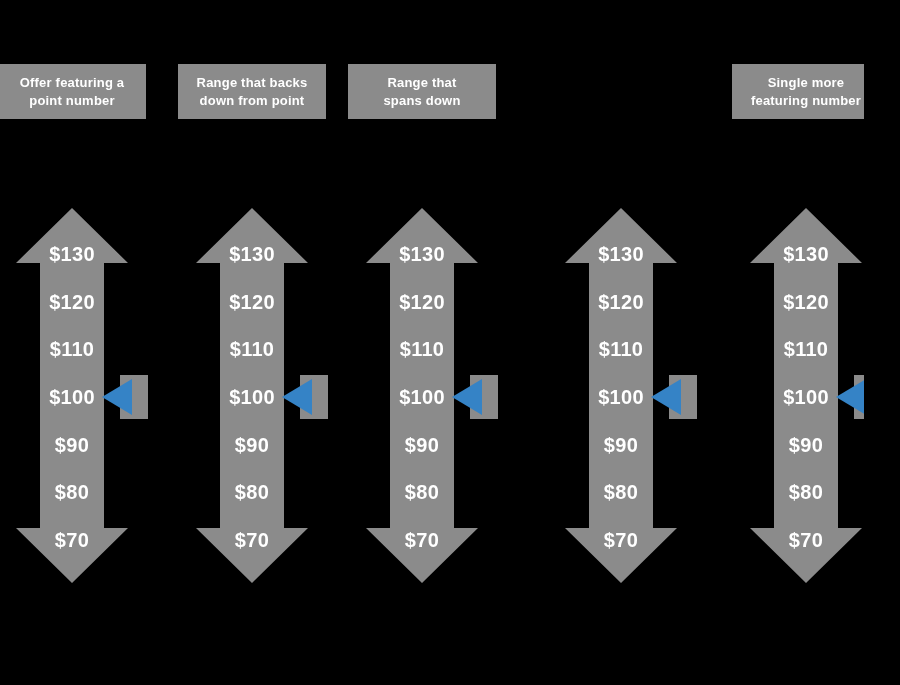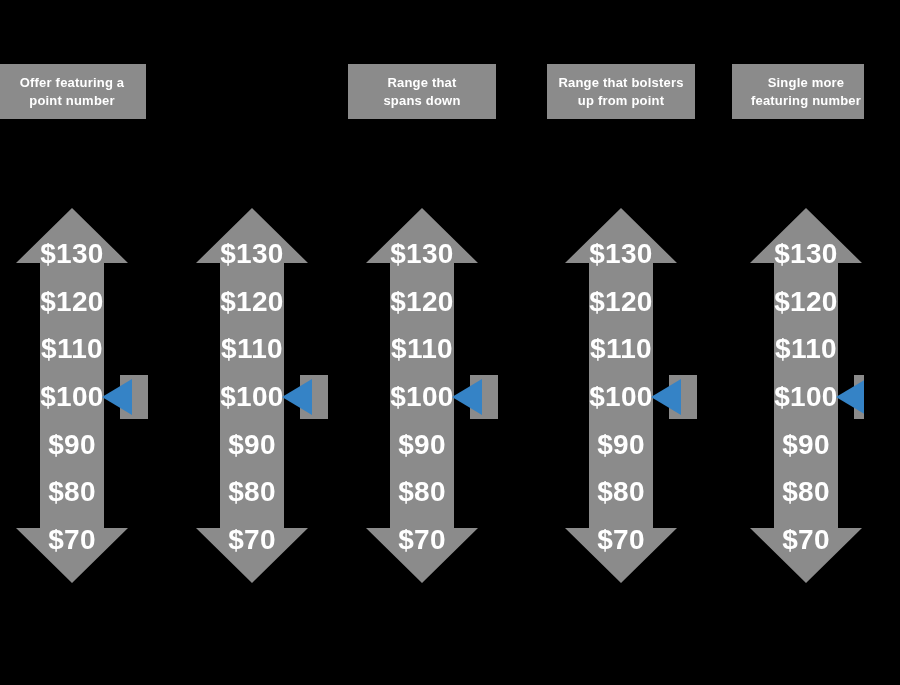--- a/index.html
+++ b/index.html
@@ -36,21 +36,21 @@
     width:112px;height:375px;
   }
   .double-arrow{
     position:absolute;left:0;top:0;width:112px;height:375px;
     color:var(--gray);display:block;
   }
   .price-label{
     position:absolute;left:0;width:100%;height:24px;
     text-align:center;
     color:var(--white);
-    font-size:28px;line-height:24px;font-weight:700;
+    font-size:20px;line-height:24px;font-weight:700;
     letter-spacing:.3px;
   }
   .price-marker{
     position:absolute;left:86px;width:48px;height:44px;
   }
   .marker-shadow{
     position:absolute;left:18px;top:0;width:28px;height:44px;
     background:var(--gray);
   }
   .marker-triangle{
@@ -84,20 +84,24 @@
       <div class="price-marker" style="top: 167.001px;">
         <span class="marker-shadow"></span>
         <svg class="marker-triangle" viewBox="0 0 30 36" preserveAspectRatio="none" aria-hidden="true">
           <polygon fill="currentColor" points="0,18 30,0 30,36"></polygon>
         </svg>
       </div>
     </div>
   </div>
 
   <div class="column" style="left: 162px;">
+    <div class="header-box">
+      <span class="header-line">Range that backs</span>
+      <span class="header-line">down from point</span>
+    </div>
     <div class="arrow-wrap">
       <svg class="double-arrow" viewBox="0 0 112 375" preserveAspectRatio="none" aria-hidden="true">
         <polygon fill="currentColor" points="56,0 112,55 88,55 88,320 112,320 56,375 0,320 24,320 24,55 0,55"></polygon>
       </svg>
       <div>
             <div class="price-label" style="top: 34px;">$130</div>
             <div class="price-label" style="top: 81.667px;">$120</div>
             <div class="price-label" style="top: 129.334px;">$110</div>
             <div class="price-label" style="top: 177.001px;">$100</div>
             <div class="price-label" style="top: 224.668px;">$90</div>
@@ -134,24 +138,20 @@
       <div class="price-marker" style="top: 167.001px;">
         <span class="marker-shadow"></span>
         <svg class="marker-triangle" viewBox="0 0 30 36" preserveAspectRatio="none" aria-hidden="true">
           <polygon fill="currentColor" points="0,18 30,0 30,36"></polygon>
         </svg>
       </div>
     </div>
   </div>
 
   <div class="column" style="left: 531px;">
-    <div class="header-box">
-      <span class="header-line">Range that bolsters</span>
-      <span class="header-line">up from point</span>
-    </div>
     <div class="arrow-wrap">
       <svg class="double-arrow" viewBox="0 0 112 375" preserveAspectRatio="none" aria-hidden="true">
         <polygon fill="currentColor" points="56,0 112,55 88,55 88,320 112,320 56,375 0,320 24,320 24,55 0,55"></polygon>
       </svg>
       <div>
             <div class="price-label" style="top: 34px;">$130</div>
             <div class="price-label" style="top: 81.667px;">$120</div>
             <div class="price-label" style="top: 129.334px;">$110</div>
             <div class="price-label" style="top: 177.001px;">$100</div>
             <div class="price-label" style="top: 224.668px;">$90</div>

